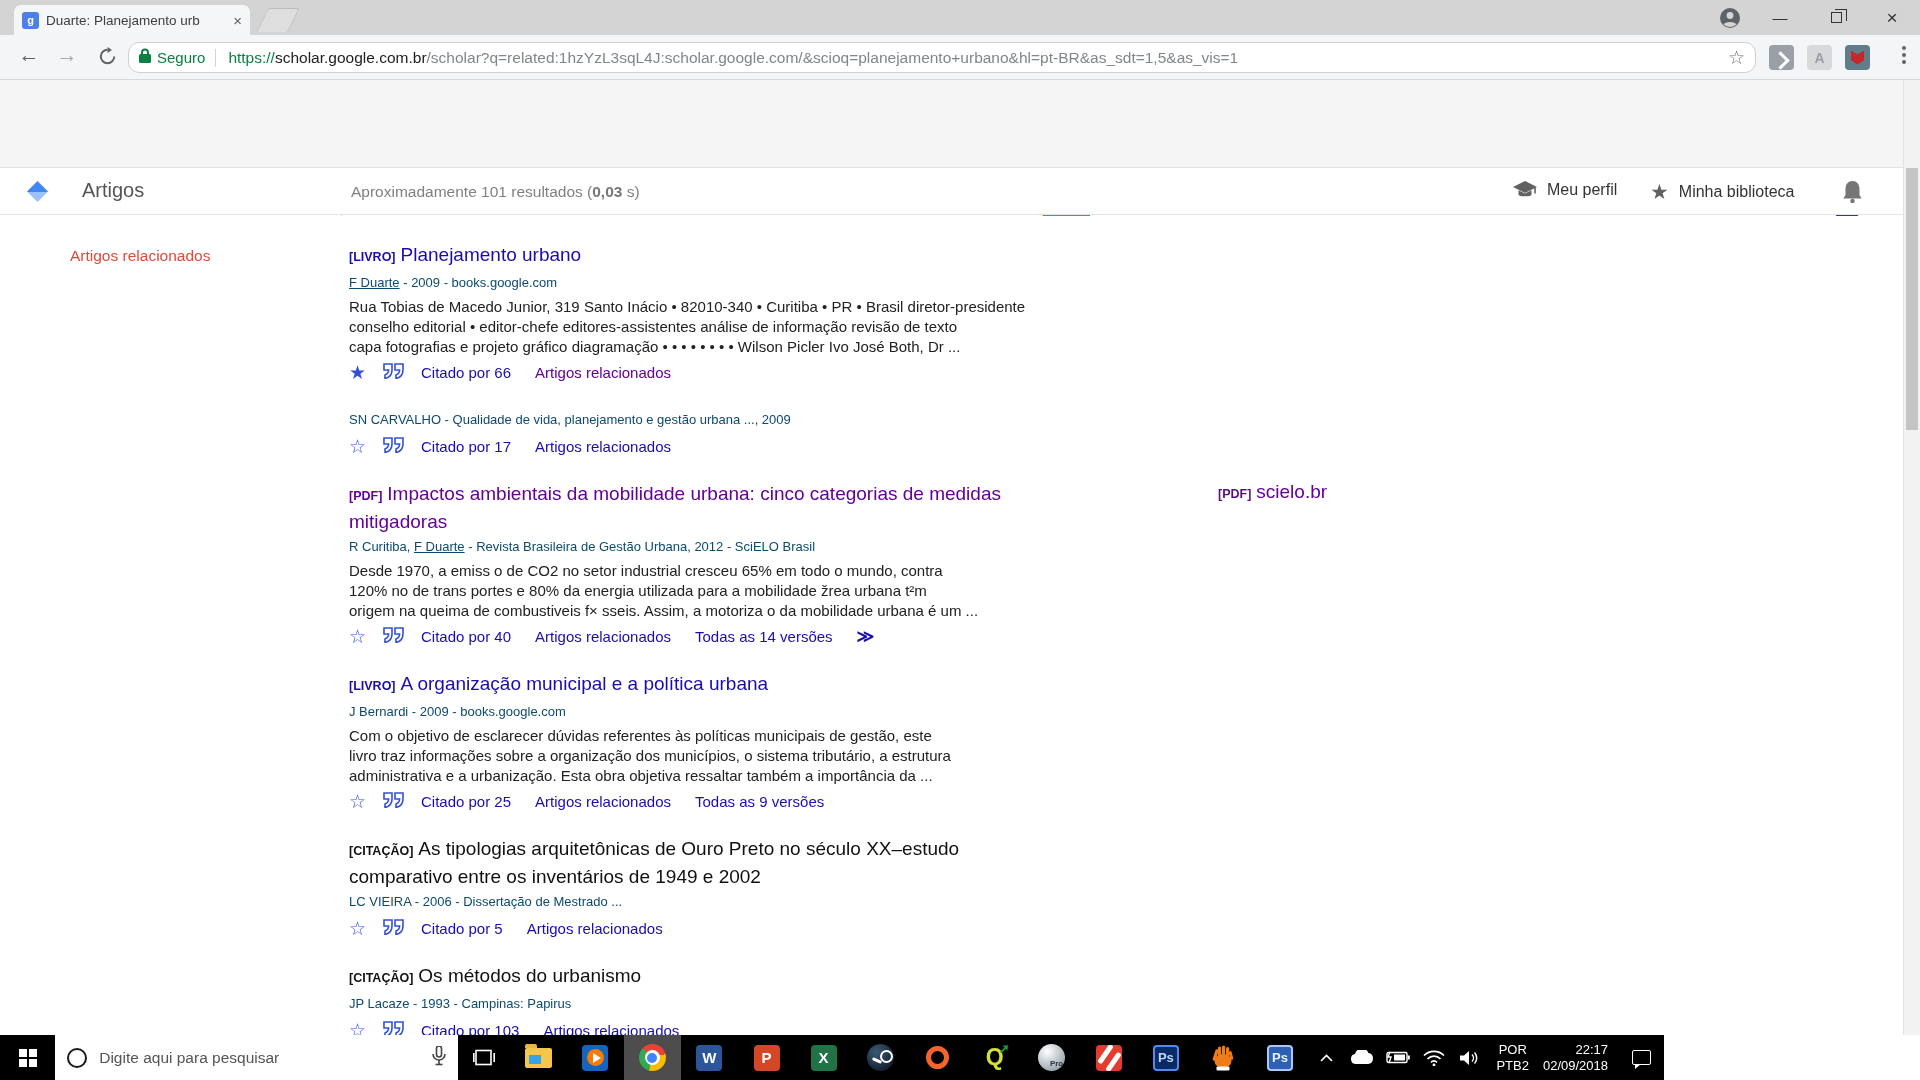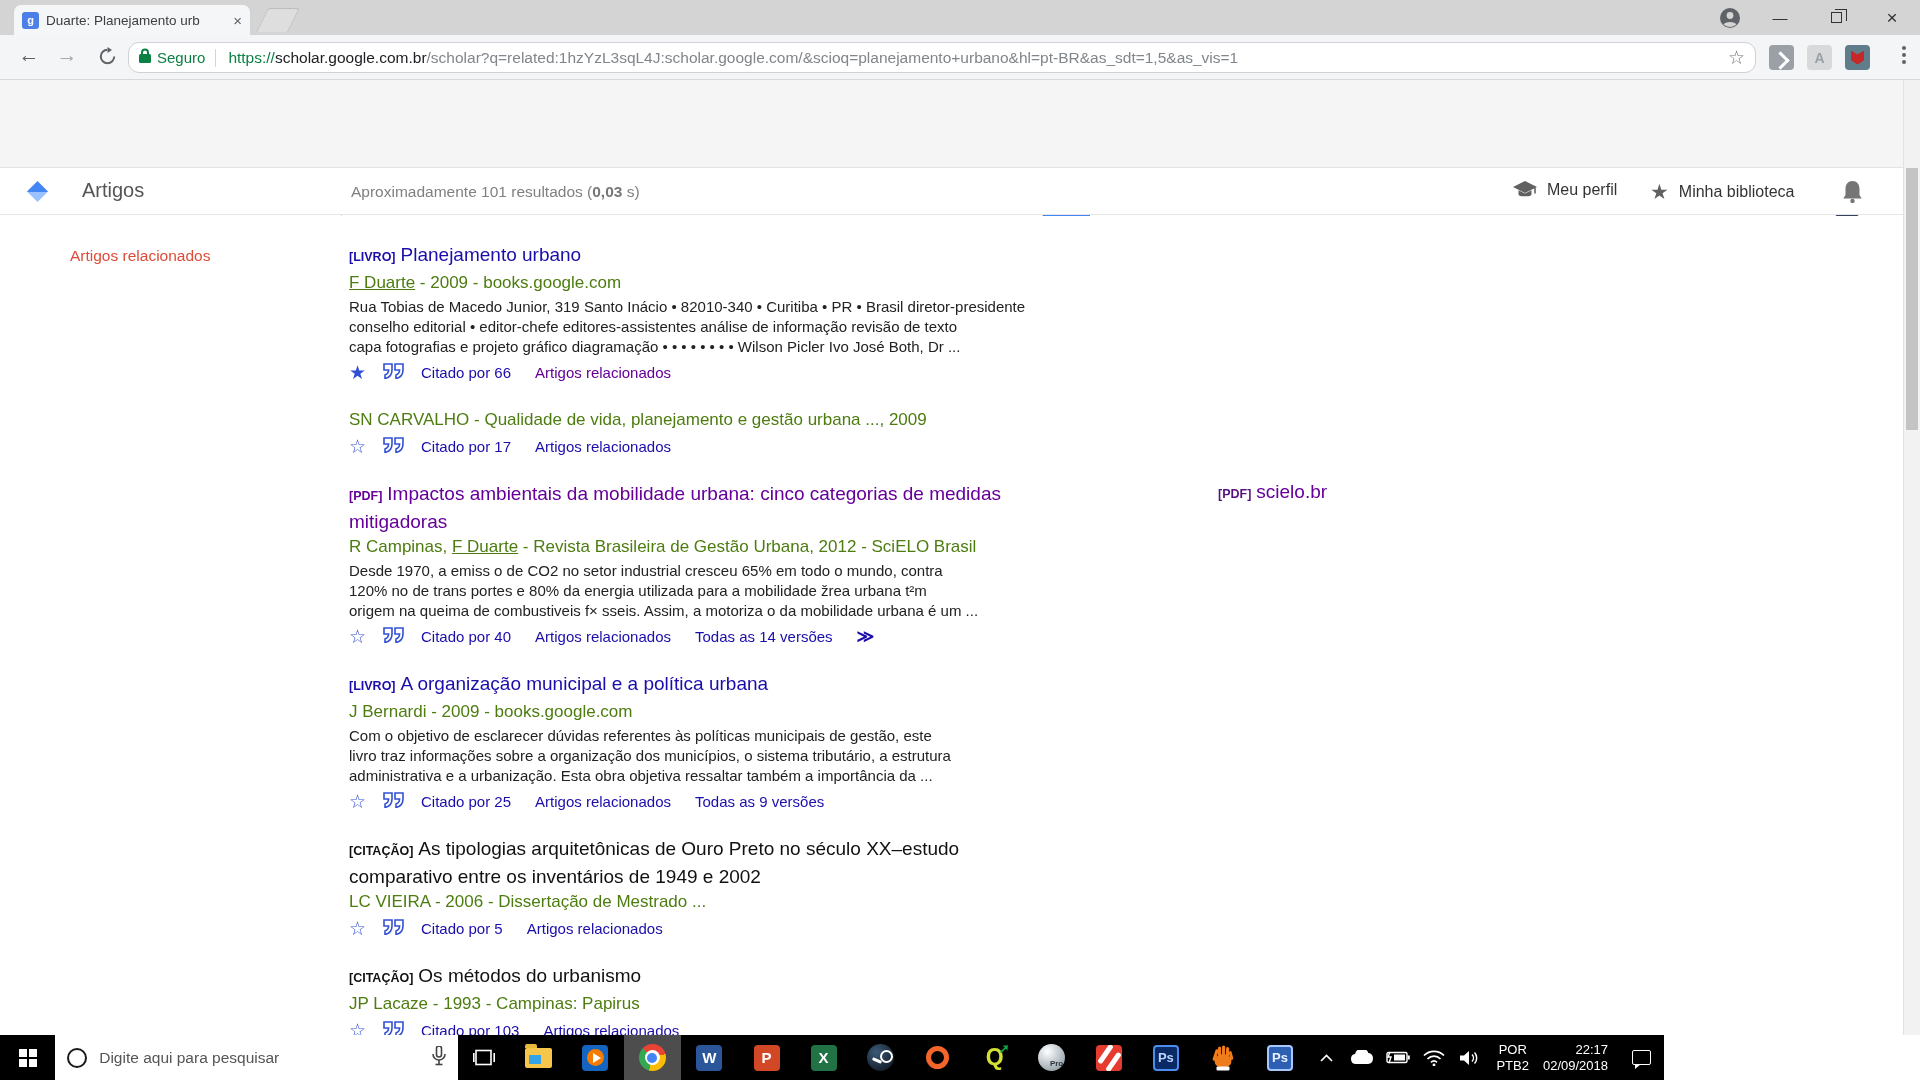--- a/index.html
+++ b/index.html
@@ -83,21 +83,21 @@
   
   #content { position:absolute; top:216px; left:0; width:1903px; height:819px; background:#fff; }
   #side-related { position:absolute; left:70px; top:31px; font-size:15.5px; color:#dd4b39; }
   #results { position:absolute; left:349px; top:26px; width:900px; }
   .result { margin-bottom:23px; position:relative; }
   .rt { font-size:19px; line-height:25px; max-width:680px; }
   .rt .tag { font-weight:bold; font-size:12.5px; margin-right:5px; }
   .t-blue, .t-blue .tag { color:#1a0dab; }
   .t-black, .t-black .tag { color:#111; }
   .t-purple, .t-purple .tag { color:#660099; }
-  .ra { font-size:17px; line-height:25px; color:#4d7c0f; max-width:680px; }
+  .ra { font-size:13px; line-height:25px; color:#0c4a6e; max-width:680px; }
   .ra .alink { text-decoration:underline; }
   .rs { font-size:15px; line-height:20px; color:#222; margin:2px 0 3px; white-space:pre-line; max-width:720px; }
   .ract { display:flex; align-items:center; height:24px; font-size:15px; margin-top:2px; }
   .ract .save-star { color:#3350d2; font-size:19px; width:34px; }
   .ract .cite-ic { width:38px; }
   .ract .lnk { color:#1a0dab; margin-right:24px; }
   .ract .lnk.visited { color:#660099; }
   .ract .vchev { color:#1a0dab; font-size:17px; font-weight:bold; }
   .side-pdf { position:absolute; left:869px; top:0; font-size:19px; color:#660099; white-space:nowrap; }
   .side-pdf .tag { font-weight:bold; font-size:12.5px; margin-right:5px; color:#57117f; }
@@ -308,21 +308,21 @@
               <path d="M12,1 h8 v6 c0,5 -2.5,7.5 -7,8.5 l0,-3.5 c2.5,-0.9 3.5,-2.3 3.6,-5 H12 z" fill="none" stroke="#3350d2" stroke-width="1.6"></path>
             </svg>
         </span>
         <span class="lnk">Citado por 17</span>
         <span class="lnk">Artigos relacionados</span>
       </div>
     </div>
 
     <div class="result">
       <div class="rt t-purple"><span class="tag">[PDF]</span><span>Impactos ambientais da mobilidade urbana: cinco categorias de medidas mitigadoras</span></div>
-      <div class="ra"><span>R Campinas, </span><span class="alink">F Duarte</span><span> - Revista Brasileira de Gestão Urbana, 2012 - SciELO Brasil</span></div>
+      <div class="ra"><span>R Curitiba, </span><span class="alink">F Duarte</span><span> - Revista Brasileira de Gestão Urbana, 2012 - SciELO Brasil</span></div>
       <div class="rs">Desde 1970, a emiss o de CO2 no setor industrial cresceu 65% em todo o mundo, contra
 120% no de trans portes e 80% da energia utilizada para a mobilidade žrea urbana t²m
 origem na queima de combustiveis f× sseis. Assim, a motoriza o da mobilidade urbana é um ...</div>
       <div class="ract">
         <span class="save-star">☆</span>
         <span class="cite-ic">
           <svg width="22" height="16" viewBox="0 0 22 16">
               <path d="M1,1 h8 v6 c0,5 -2.5,7.5 -7,8.5 l0,-3.5 c2.5,-0.9 3.5,-2.3 3.6,-5 H1 z" fill="none" stroke="#3350d2" stroke-width="1.6"></path>
               <path d="M12,1 h8 v6 c0,5 -2.5,7.5 -7,8.5 l0,-3.5 c2.5,-0.9 3.5,-2.3 3.6,-5 H12 z" fill="none" stroke="#3350d2" stroke-width="1.6"></path>
             </svg>

